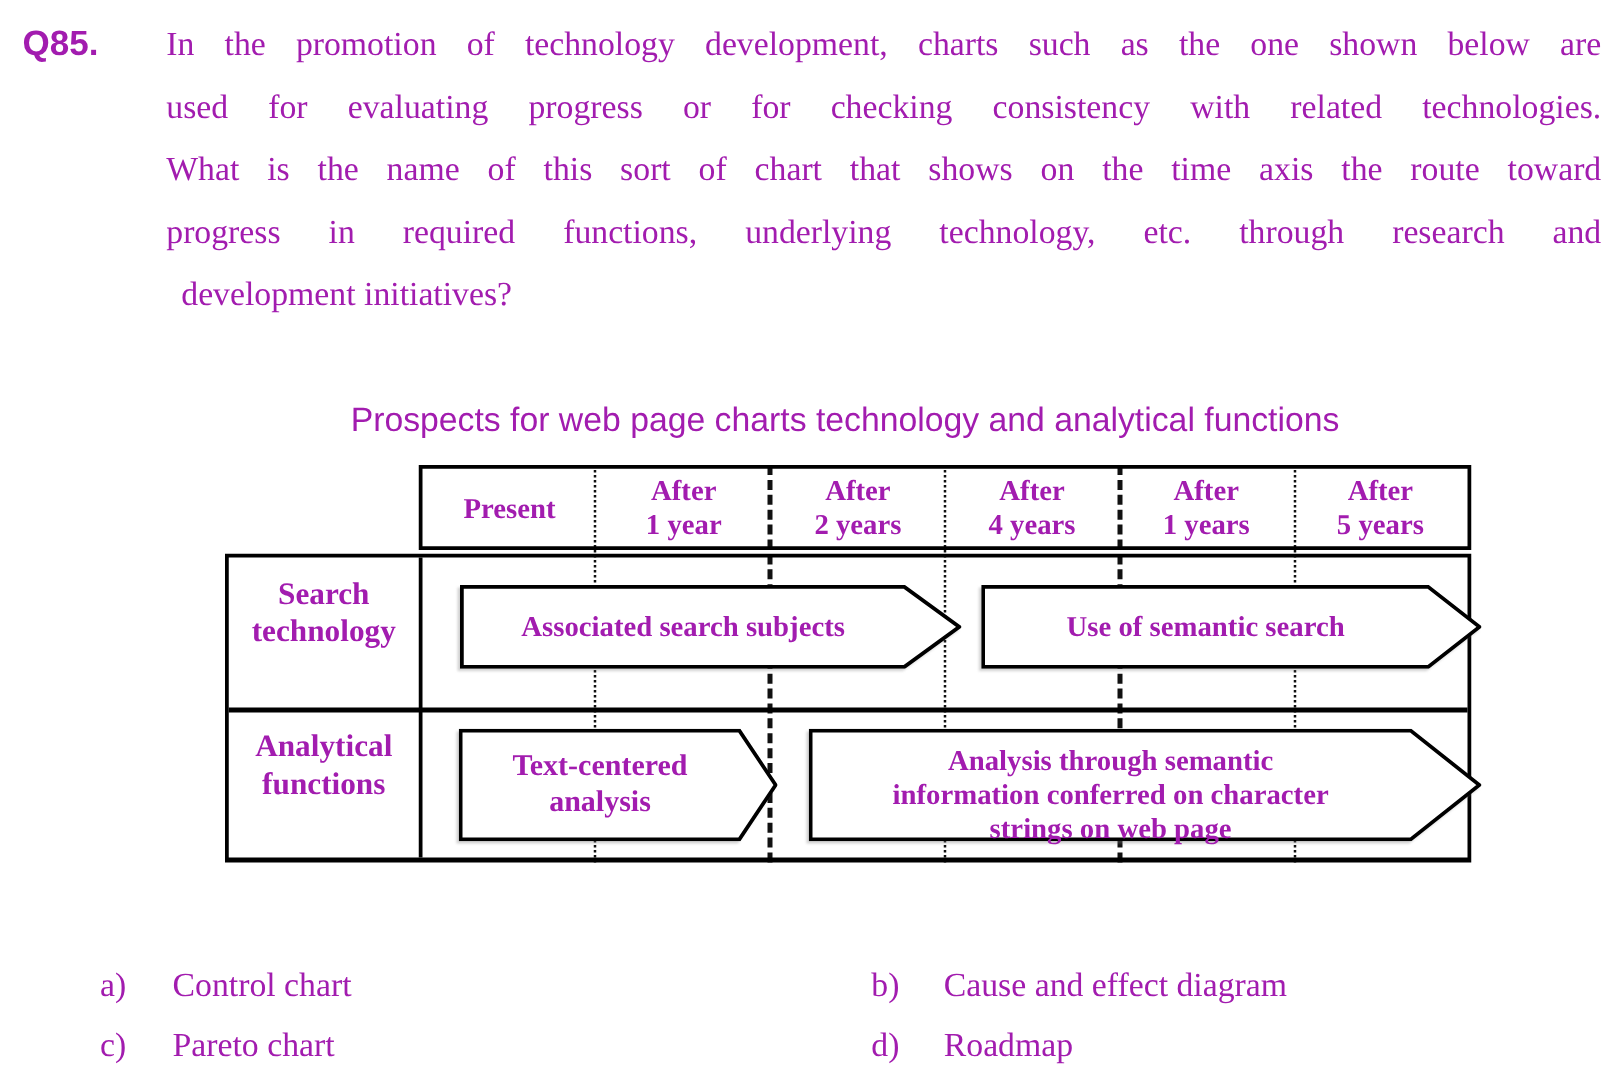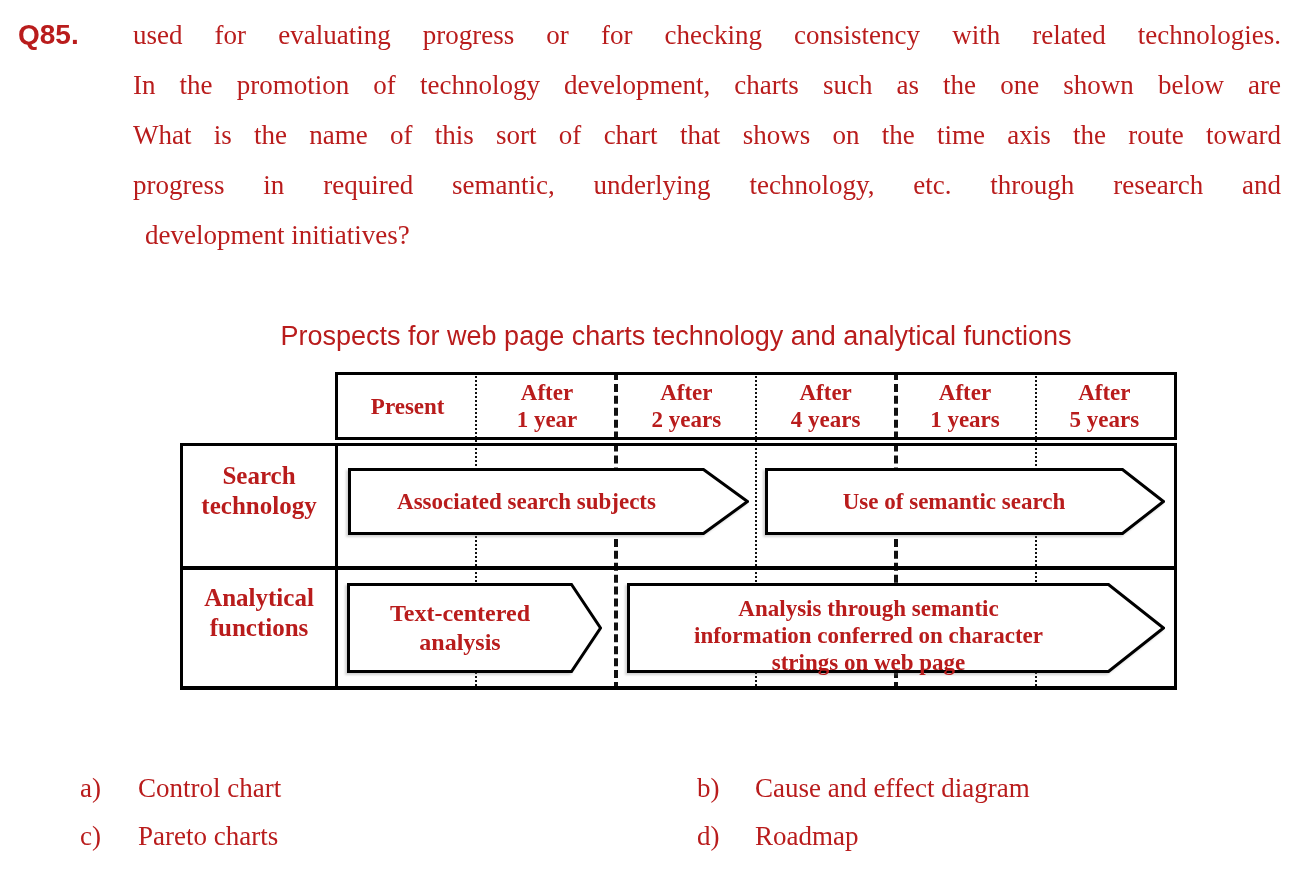--- a/index.html
+++ b/index.html
@@ -1,17 +1,17 @@
 <!DOCTYPE html>
 <html><head>
 <meta charset="utf-8">
 <style>
   html,body{margin:0;padding:0;background:#ffffff;}
   .page{position:relative;width:1298px;height:872px;background:#ffffff;overflow:hidden;
-        font-family:"Liberation Serif",serif;color:#b91c1c;}
+        font-family:"Liberation Serif",serif;color:#a21caf;}
 
   
   .q-num{position:absolute;left:18px;top:10px;line-height:50px;
          font-family:"Liberation Sans",sans-serif;font-weight:bold;font-size:28px;}
   .q-text{position:absolute;left:133px;top:10px;width:1148px;font-size:27px;line-height:50px;}
   .q-line{text-align:justify;text-align-last:justify;}
   .q-line.last{text-align:left;text-align-last:left;margin-left:12px;}
 
   
   .fig-title{position:absolute;left:180px;top:320px;width:992px;text-align:center;
@@ -32,27 +32,27 @@
   .rows-box{position:absolute;left:0;top:71px;width:997px;height:247px;box-sizing:border-box;
             border:3px solid #000;border-bottom-width:4px;}
   .label-col{position:absolute;left:0;top:0;bottom:0;width:152px;border-right:3px solid #000;
              display:flex;flex-direction:column;}
   .row-label{display:flex;align-items:center;justify-content:center;text-align:center;
              font-size:25px;line-height:30px;padding:0 8px;}
   .row-label.r1{height:90px;}
   .row-label.r2{margin-top:4px;flex:1;}
   .h-divider{position:absolute;left:0;right:0;top:120px;height:4px;background:#000;}
 
-  .arrow{position:absolute;}
+  .arrow{position:absolute;margin-left:20px;}
   .arrow svg{position:absolute;left:0;top:0;filter:drop-shadow(-2px 2px 1px rgba(130,130,130,0.35));}
   .arrow-text{position:absolute;top:0;bottom:0;left:4px;display:flex;align-items:center;
               justify-content:center;text-align:center;font-size:23px;line-height:27px;}
   .arrow-a{left:168px;top:96px;width:401px;height:67px;}
   .arrow-a .arrow-text{right:48px;}
-  .arrow-b{left:585px;top:96px;width:400px;height:67px;padding-left:19px;}
+  .arrow-b{left:585px;top:96px;width:400px;height:67px;}
   .arrow-b .arrow-text{right:45px;}
   .arrow-c{left:167px;top:211px;width:255px;height:90px;}
   .arrow-c .arrow-text{right:33px;font-size:24px;line-height:29px;}
   .arrow-c .arrow-text span{display:inline-block;width:175px;}
   .arrow-d{left:447px;top:211px;width:538px;height:105px;}
   .arrow-d .arrow-text{right:59px;}
   .arrow-d .arrow-text span{display:inline-block;width:372px;}
 
   
   .option{position:absolute;display:flex;font-size:27px;line-height:34px;}
@@ -61,24 +61,24 @@
   .opt-c{left:80px;top:819px;} .opt-d{left:697px;top:819px;}
 </style>
 </head>
 <body>
 
 <div class="page">
 
   <div class="q-num">Q85.</div>
 
   <div class="q-text">
+    <div class="q-line">In the promotion of technology development, charts such as the one shown below are</div>
     <div class="q-line">used for evaluating progress or for checking consistency with related technologies.</div>
-    <div class="q-line">In the promotion of technology development, charts such as the one shown below are</div>
     <div class="q-line">What is the name of this sort of chart that shows on the time axis the route toward</div>
-    <div class="q-line">progress in required semantic, underlying technology, etc. through research and</div>
+    <div class="q-line">progress in required functions, underlying technology, etc. through research and</div>
     <div class="q-line last">development initiatives?</div>
   </div>
 
   <div class="fig-title">Prospects for web page charts technology and analytical functions</div>
 
   <div class="roadmap">
 
     <div class="vline fine v1"></div>
     <div class="vline heavy v2"></div>
     <div class="vline fine v3"></div>
@@ -157,20 +157,20 @@
   <div class="option opt-a">
     <span class="opt-letter">a)</span>
     <span class="opt-label">Control chart</span>
   </div>
   <div class="option opt-b">
     <span class="opt-letter">b)</span>
     <span class="opt-label">Cause and effect diagram</span>
   </div>
   <div class="option opt-c">
     <span class="opt-letter">c)</span>
-    <span class="opt-label">Pareto charts</span>
+    <span class="opt-label">Pareto chart</span>
   </div>
   <div class="option opt-d">
     <span class="opt-letter">d)</span>
     <span class="opt-label">Roadmap</span>
   </div>
 
 </div>
 
 </body></html>

